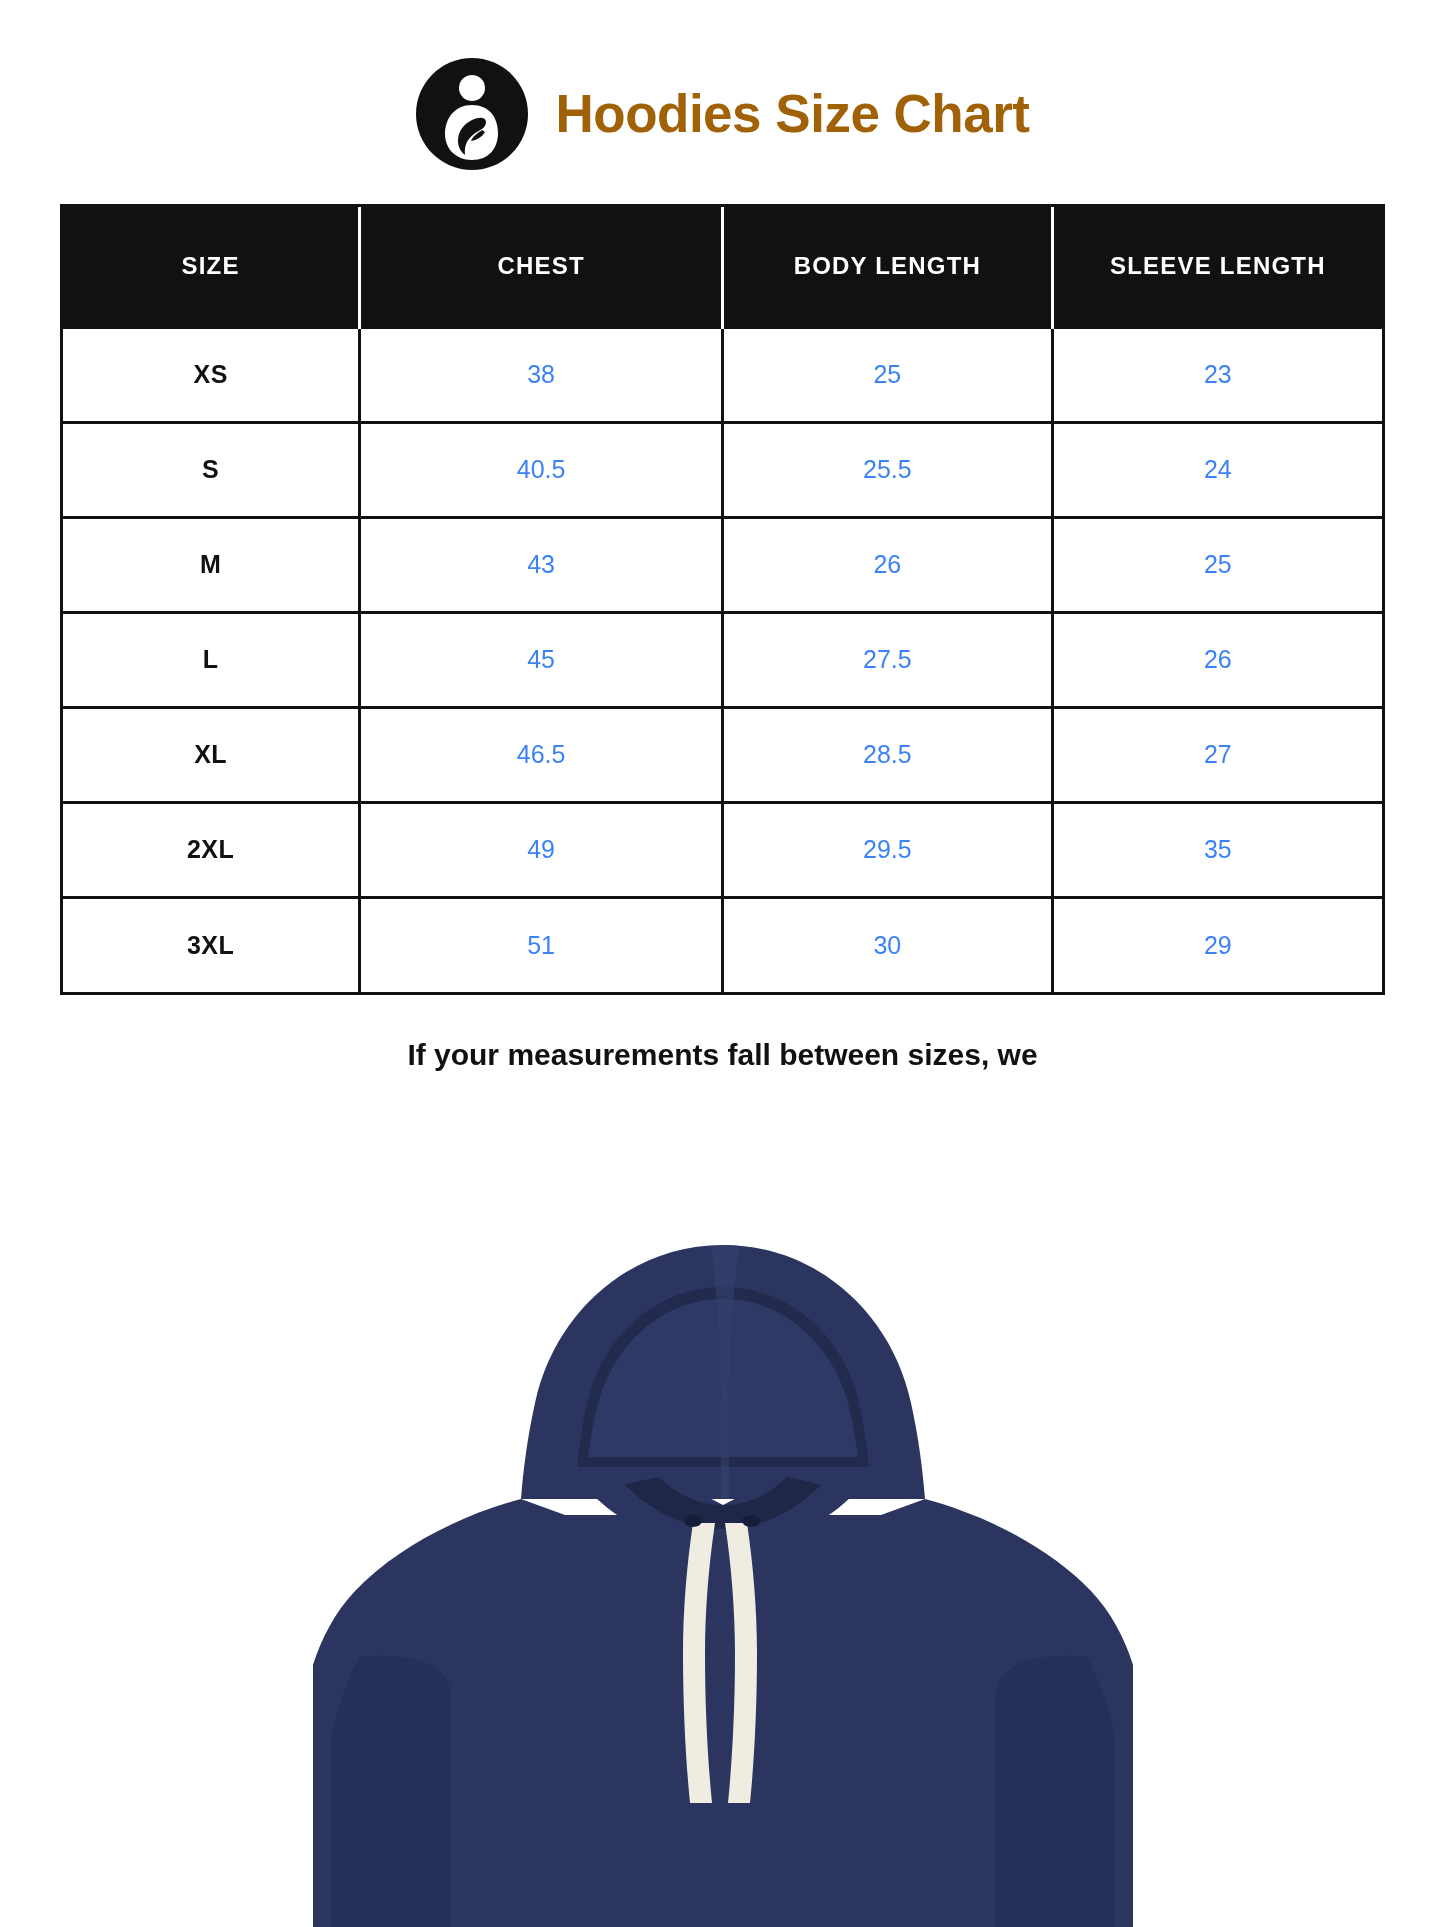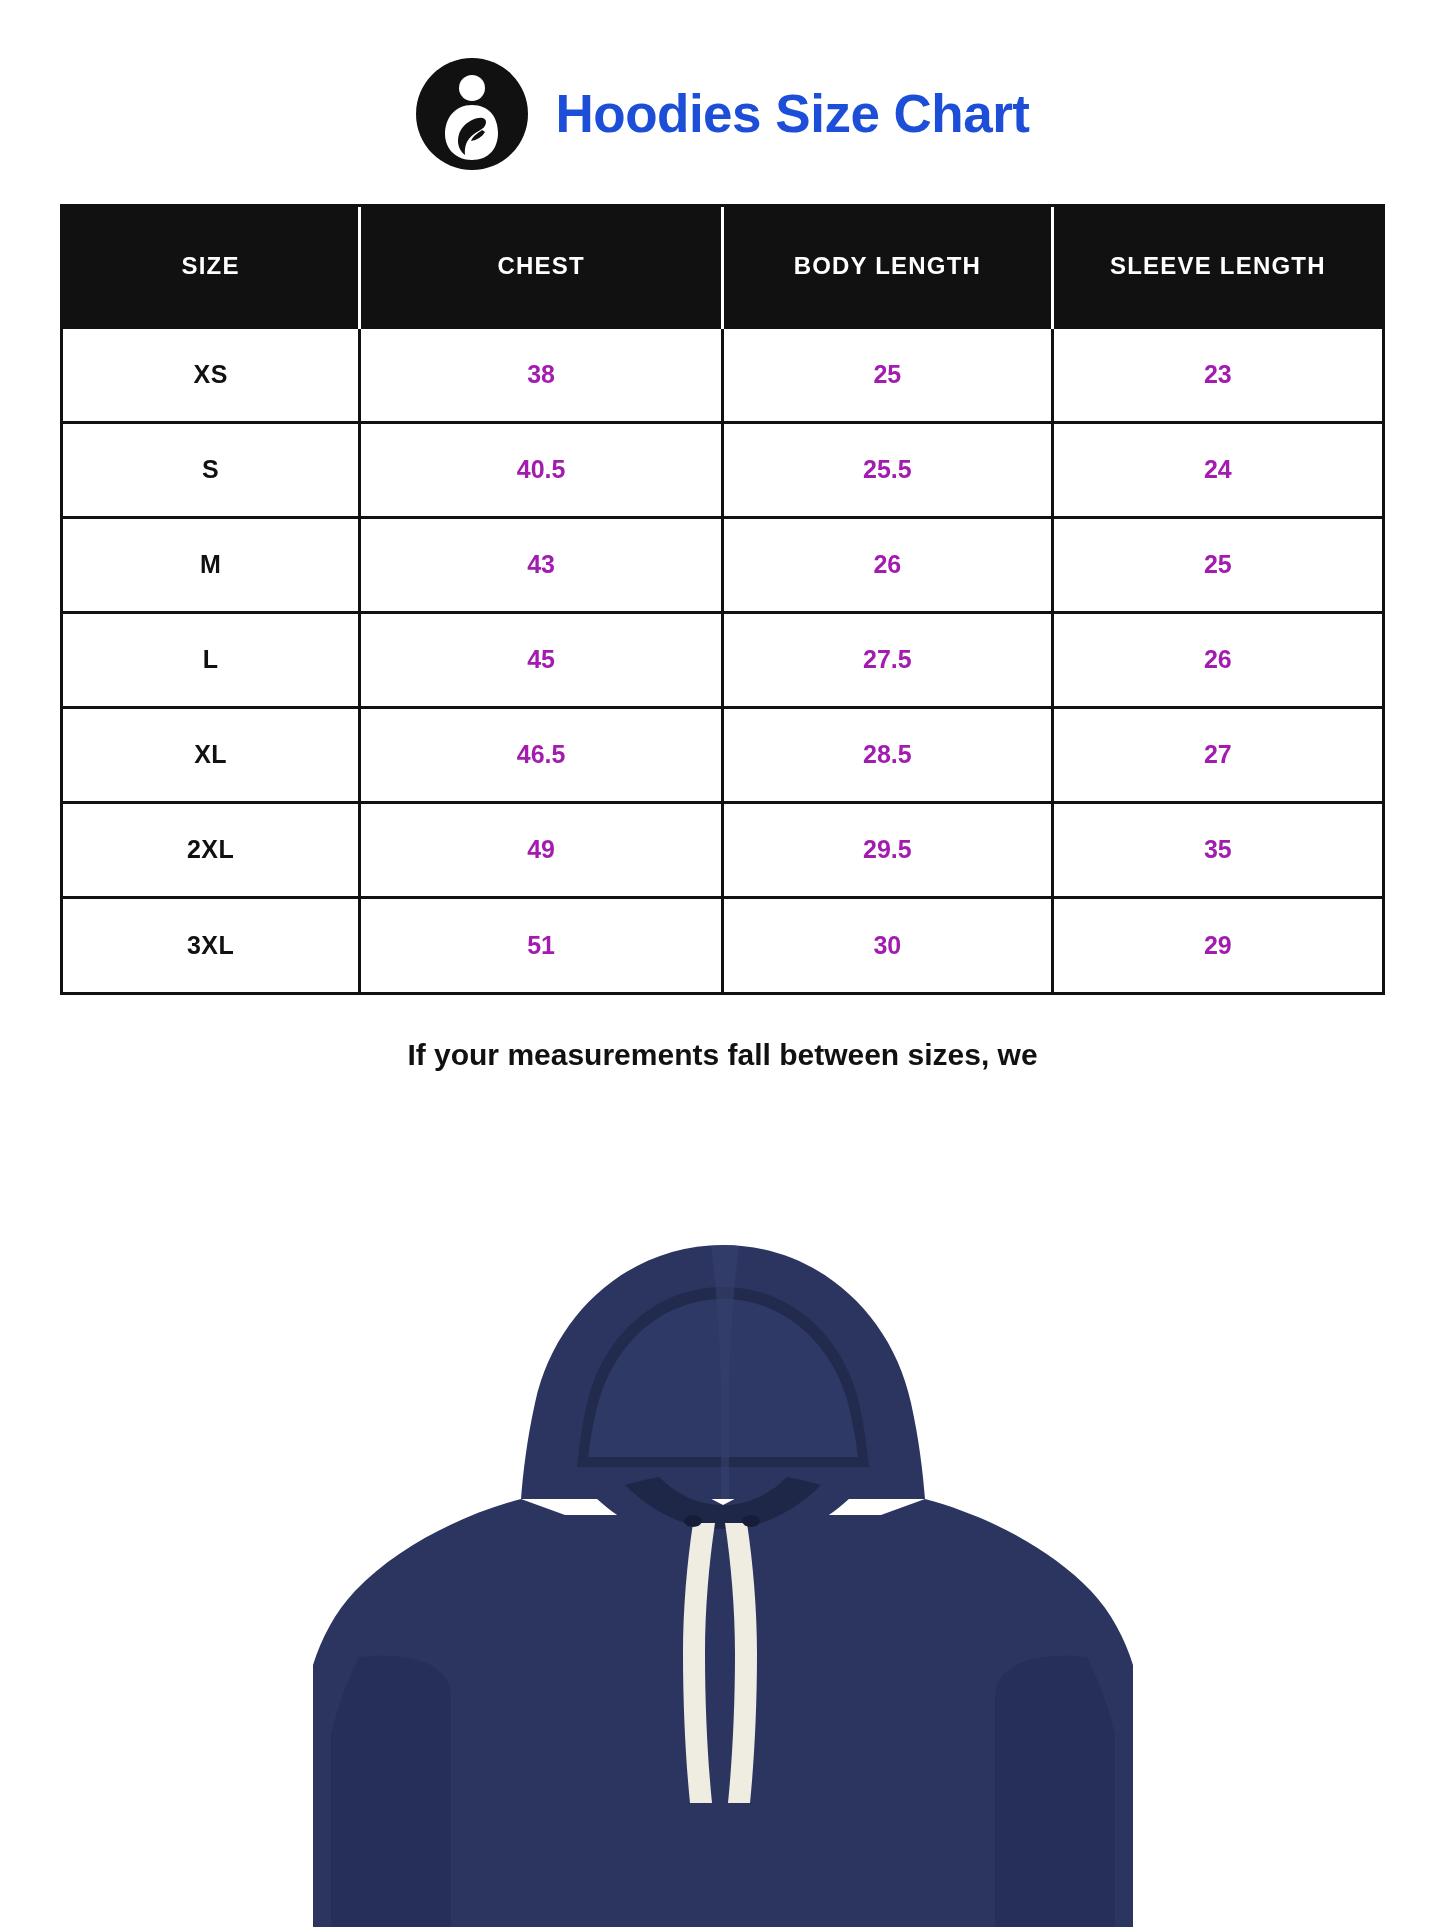--- a/index.html
+++ b/index.html
@@ -29,21 +29,21 @@
   .logo {
     width: 112px;
     height: 112px;
     flex: 0 0 auto;
     display: block;
   }
   .page-title {
     font-size: 53px;
     font-weight: bold;
     letter-spacing: -0.5px;
-    color: #1d4ed8;
+    color: #a16207;
     line-height: 1.1;
     white-space: nowrap;
   }
 
   
   .table-wrap {
     margin: 24px 60px 0 60px;
     border: 3px solid #111111;
   }
   table.size-chart {
@@ -67,22 +67,22 @@
   }
   table.size-chart thead th:last-child { border-right: none; }
 
   table.size-chart tbody td {
     text-align: center;
     vertical-align: middle;
     height: 95px;
     border-top: 3px solid #111111;
     border-right: 3px solid #111111;
     font-size: 25px;
-    color: #a21caf;
-    font-weight: bold;
+    color: #3b82f6;
+    font-weight: normal;
   }
   table.size-chart tbody td:last-child { border-right: none; }
   table.size-chart tbody td.size-cell {
     font-weight: bold;
     font-size: 25px;
     color: #111111;
     letter-spacing: 0.5px;
   }
 
   

